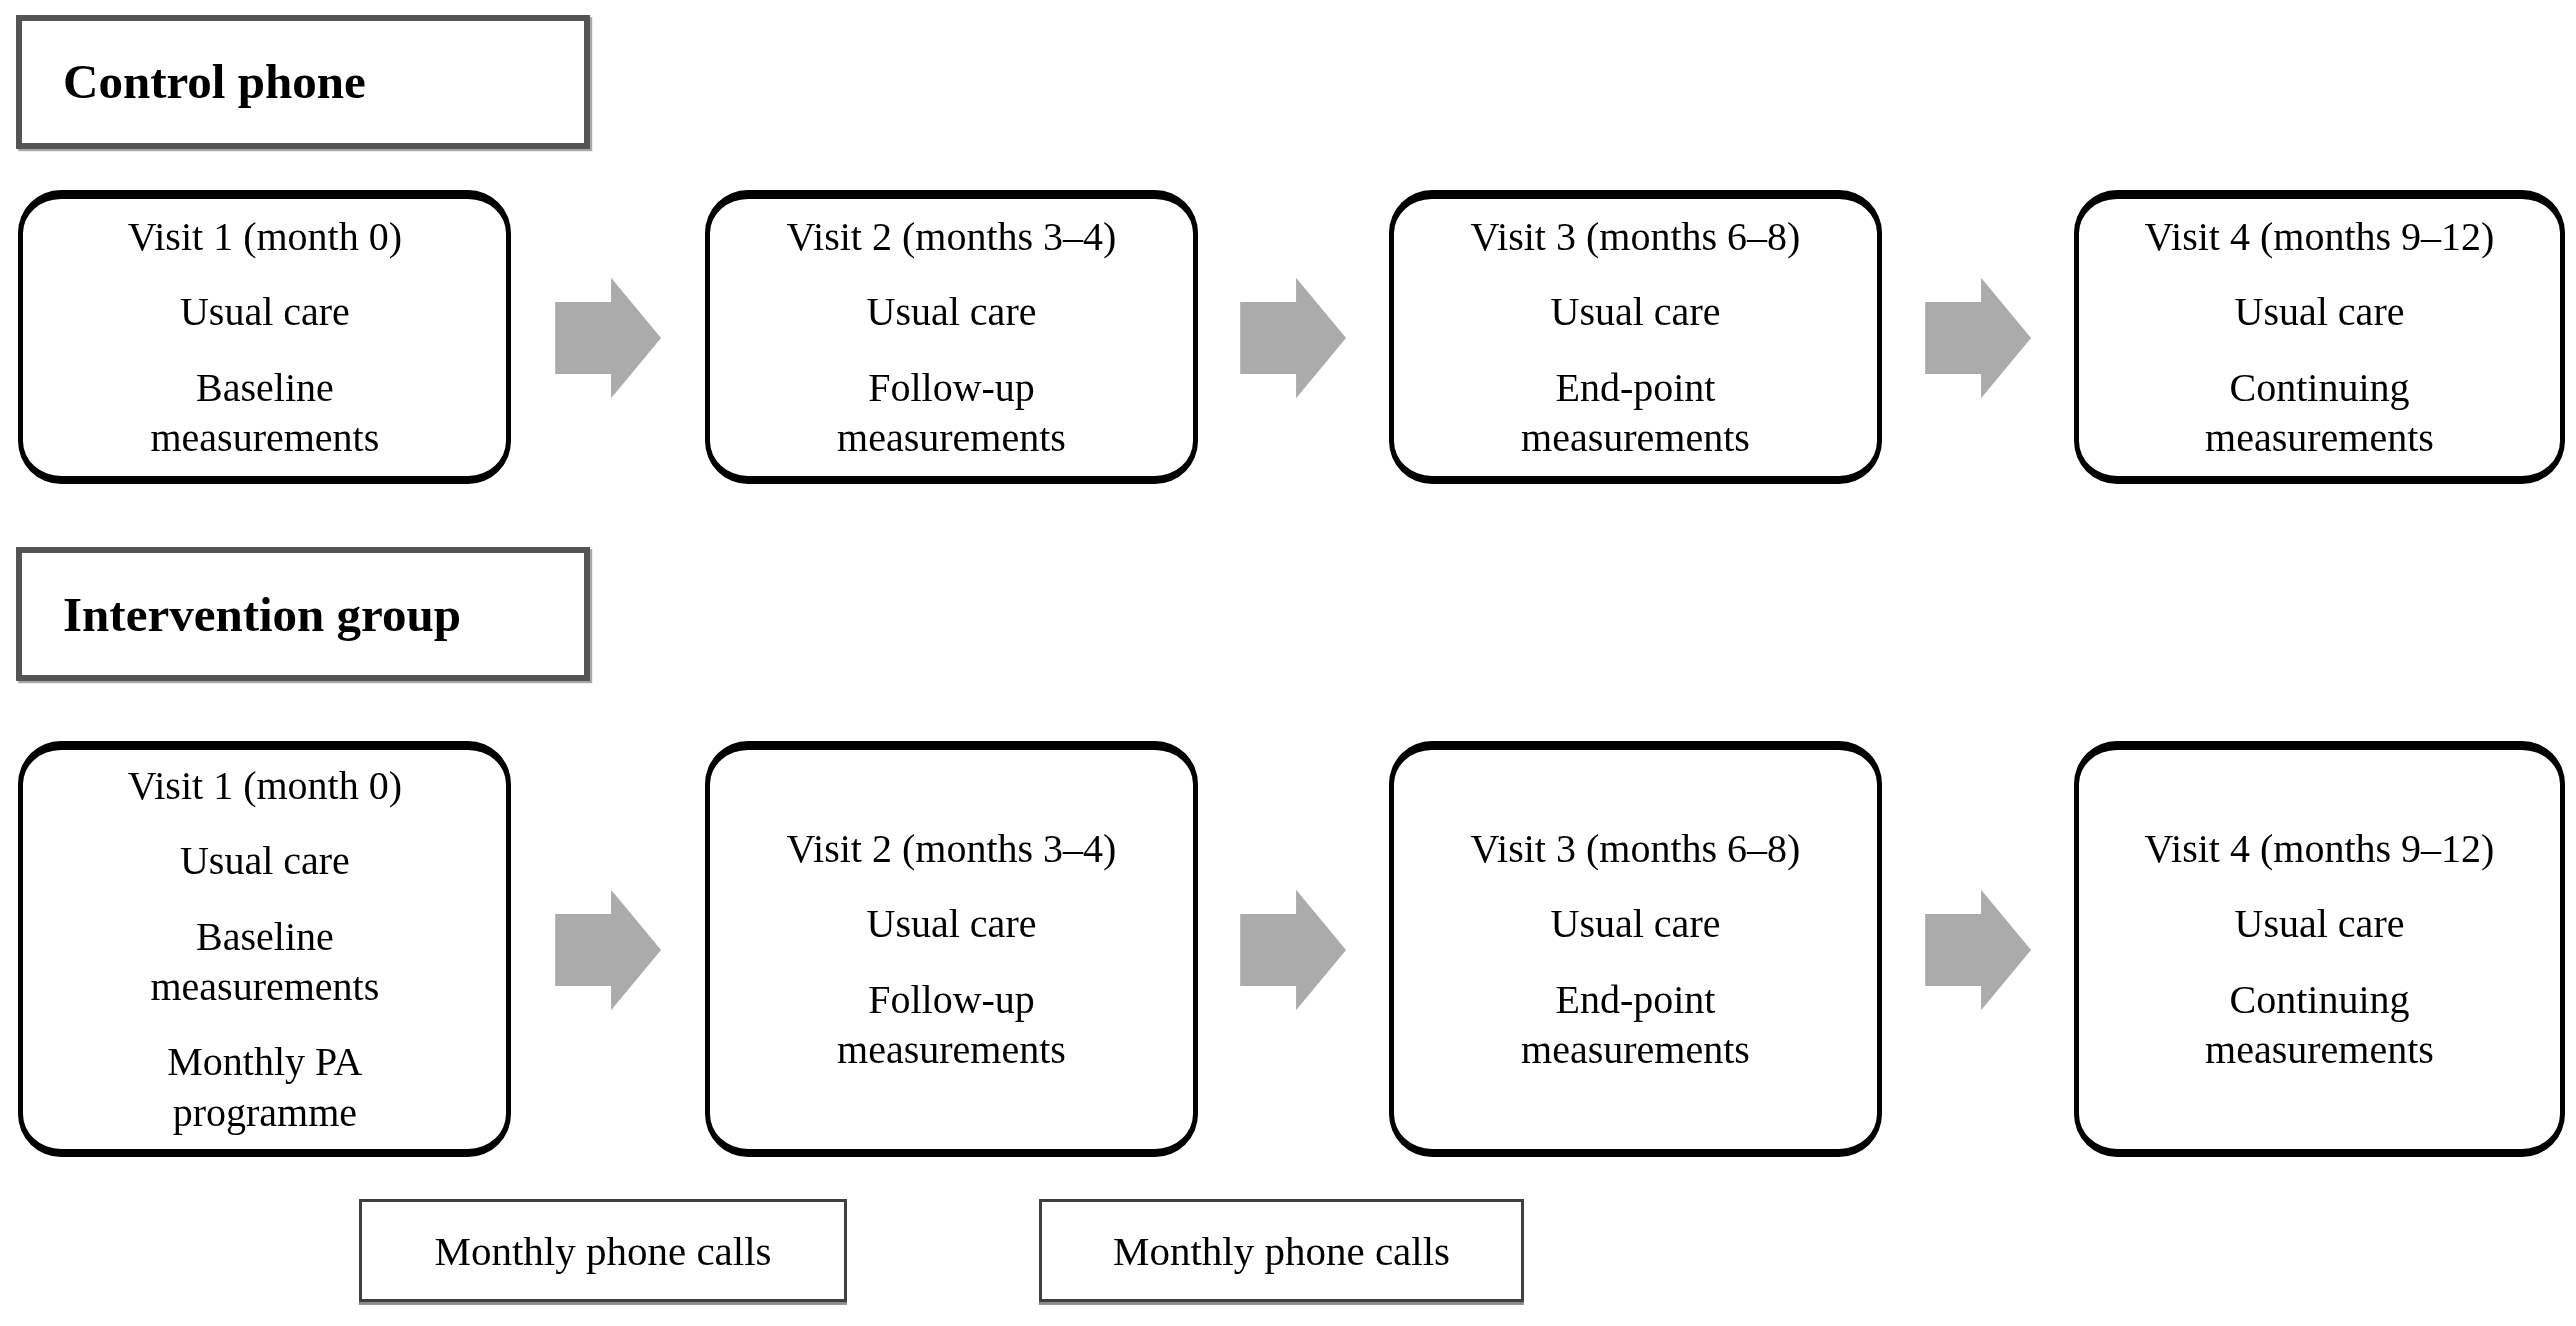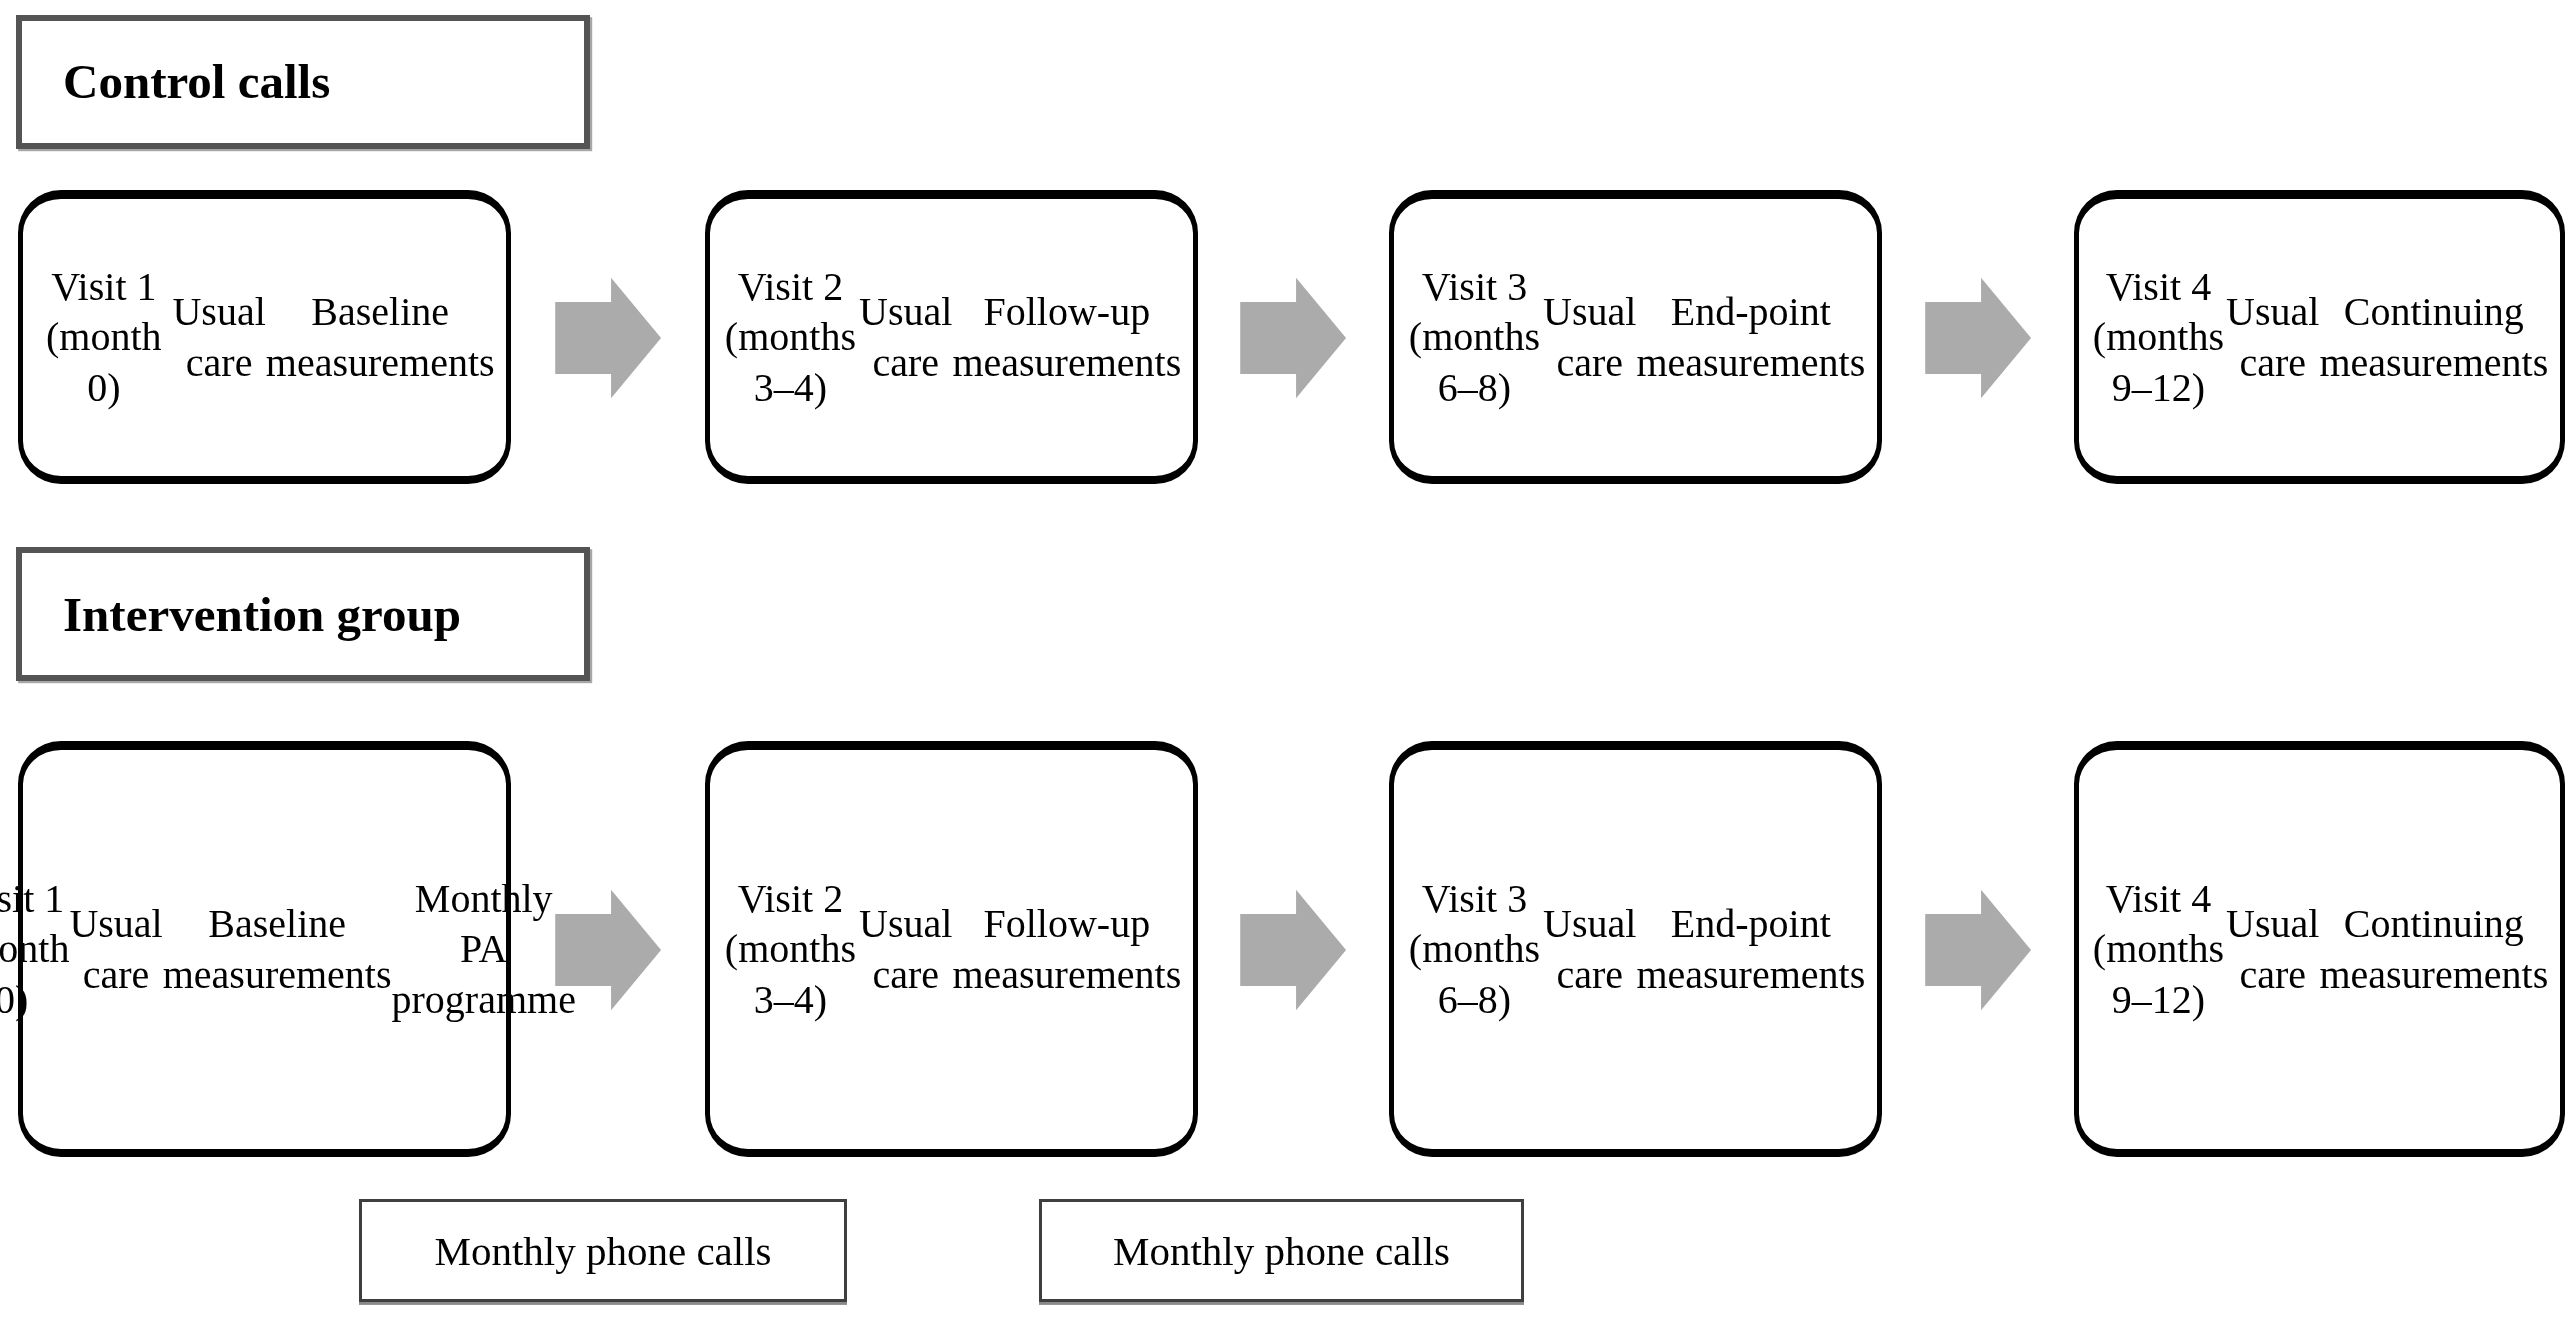--- a/index.html
+++ b/index.html
@@ -32,21 +32,21 @@
   }
   .visit-box {
     position: absolute;
     box-sizing: border-box;
     border: 5.9px solid #000000;
     border-top-width: 9.6px;
     border-bottom-width: 8px;
     border-radius: 43px;
     background: #ffffff;
     display: flex;
-    flex-direction: row;
+    flex-direction: column;
     justify-content: center;
     align-items: center;
     text-align: center;
     padding: 4.4px 11.8px;
   }
   .visit-box p.line {
     margin: 12.5px 0;
     font-size: 40px;
     line-height: 1.26;
     white-space: pre-line;
@@ -67,21 +67,21 @@
     font-size: 41px;
     box-shadow: 0 2.9px 0 #8a8a8a;
   }
 </style>
 </head>
 <body>
 
 <div class="canvas">
 
   <div class="group-label" style="left:16px; top:14.7px; width:574px; height:134px;">
-    <span>Control calls</span>
+    <span>Control phone</span>
   </div>
 
   <div class="visit-box" style="left:18.4px; top:190px; width:493px; height:294px;">
     <p class="line">Visit 1 (month 0)</p>
     <p class="line">Usual care</p>
     <p class="line">Baseline
 measurements</p>
   </div>
 
   <div class="visit-box" style="left:705px; top:190px; width:493px; height:294px;">

